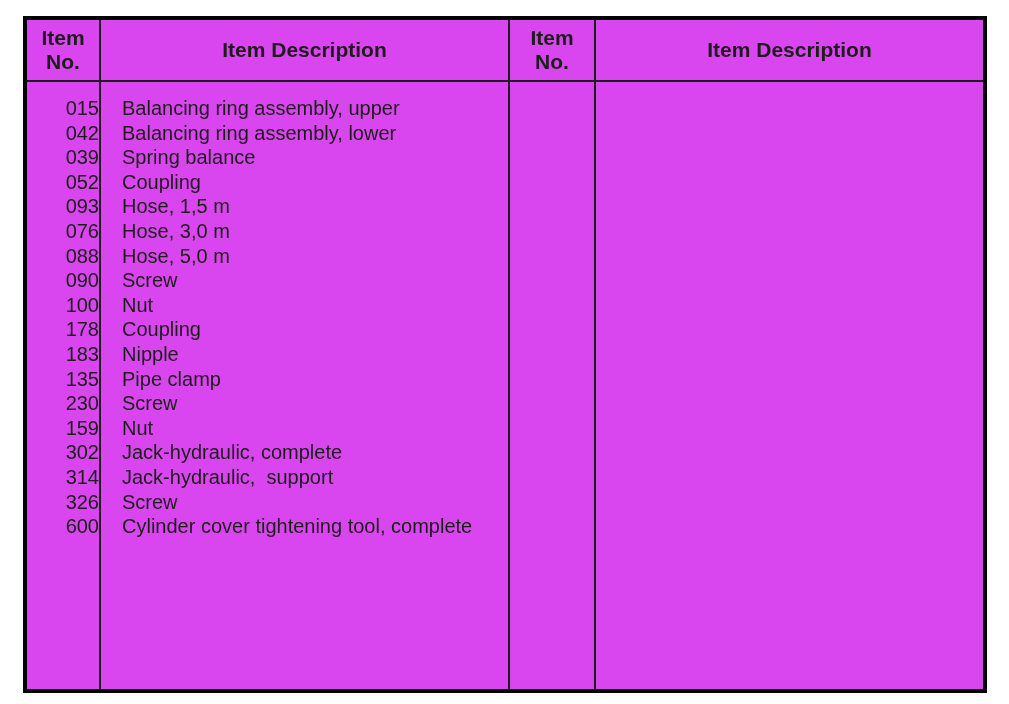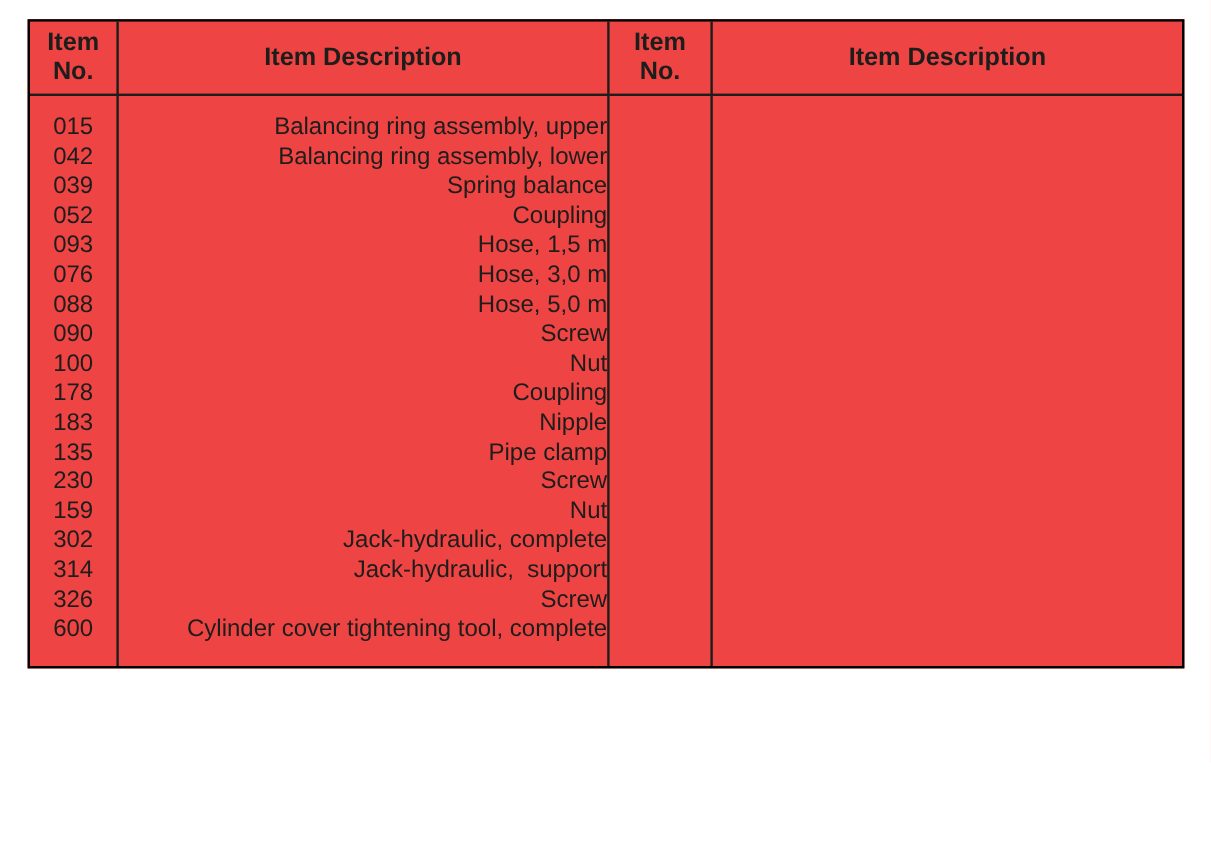--- a/index.html
+++ b/index.html
@@ -13,27 +13,27 @@
     position: relative;
     font-family: "Liberation Sans", sans-serif;
     color: #1d1d1b;
     overflow: hidden;
   }
   .parts-table {
     position: absolute;
     left: 23px;
     top: 16px;
     width: 964px;
-    height: 541px;
+    height: 677px;
     box-sizing: border-box;
-    border: 2px solid #000000;
+    border: 4px solid #000000;
     display: grid;
     grid-template-columns: 74px 409px 86px 1fr;
     grid-template-rows: 62px 1fr;
-    background: #ef4444;
+    background: #d946ef;
   }
   .cell {
     box-sizing: border-box;
     border-right: 2px solid #1d1d1b;
     overflow: hidden;
   }
   .cell.last {
     border-right: none;
   }
   .header-cell {
@@ -46,26 +46,25 @@
     font-size: 21px;
     line-height: 1.12;
     padding: 0 6px;
   }
   .body-cell {
     padding-top: 14px;
     font-size: 20px;
     line-height: 24.6px;
   }
   .body-cell.no-col {
-    text-align: center;
+    text-align: right;
   }
   .body-cell.desc-col {
     padding-left: 21px;
     white-space: pre-wrap;
-    text-align: right;
   }
   .line {
     height: 24.6px;
     white-space: pre;
   }
 </style>
 </head>
 <body>
 
 <div class="parts-table">

